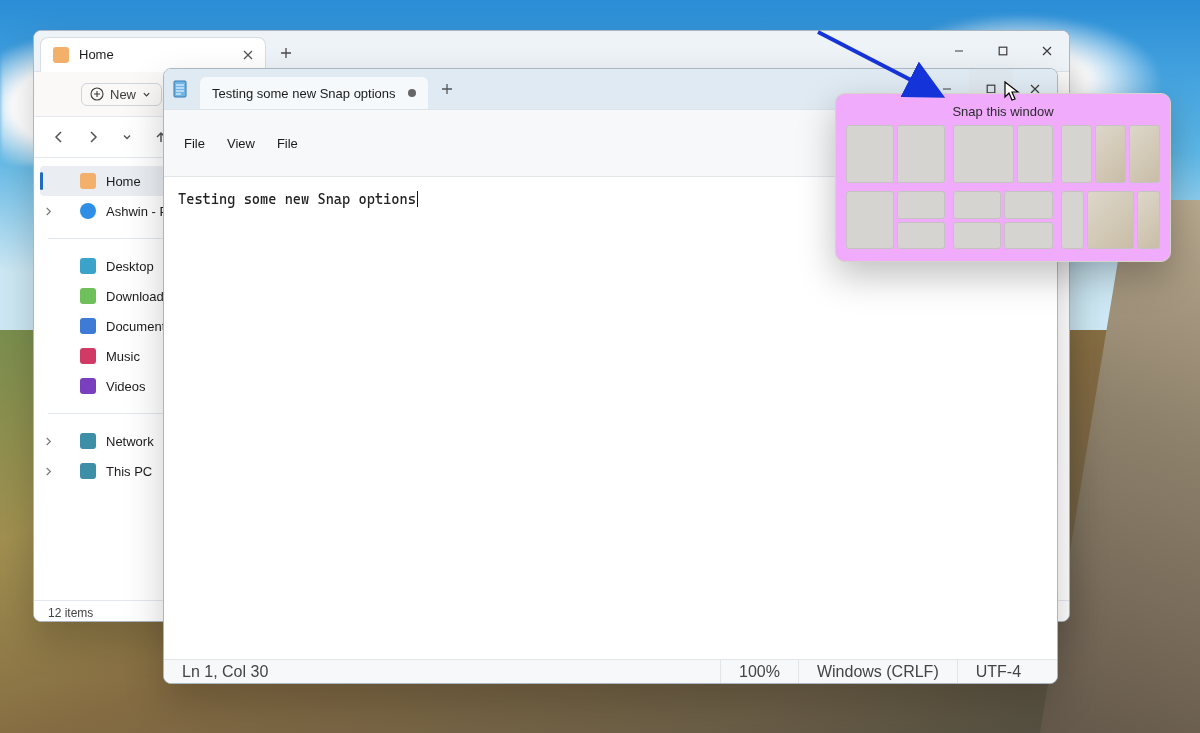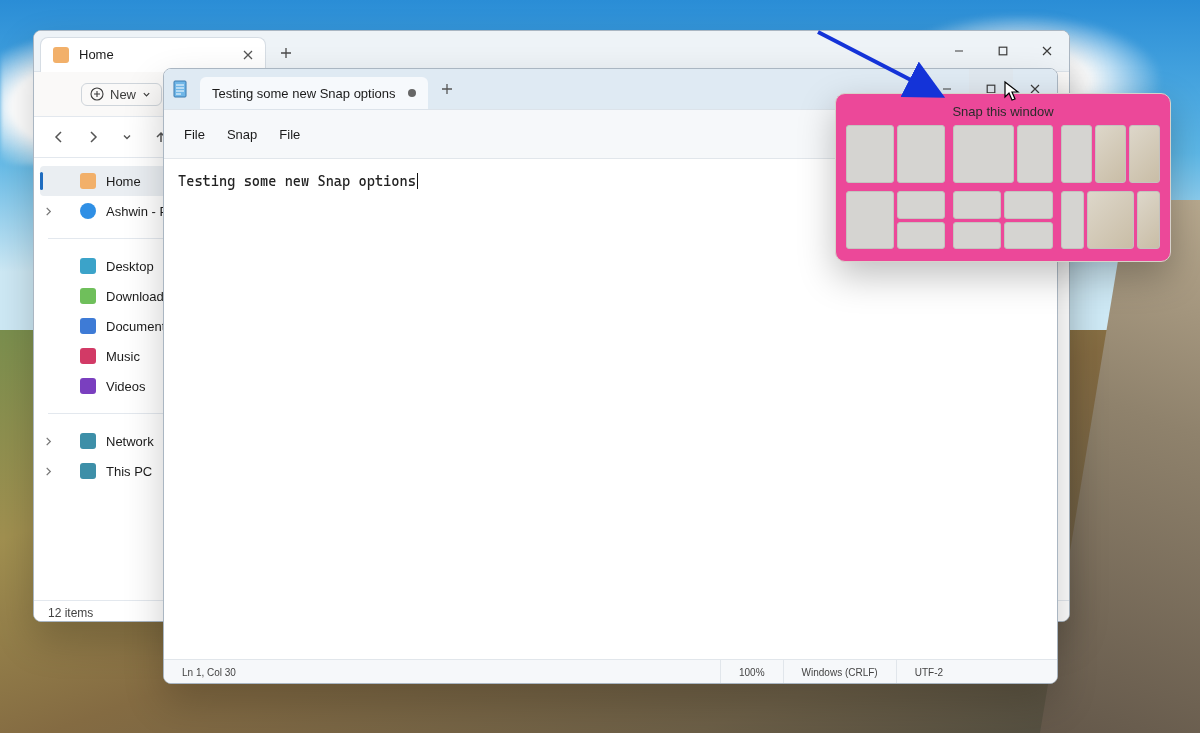--- a/index.html
+++ b/index.html
@@ -39,31 +39,31 @@
   .side-sep{height:1px;background:#e3e8ee;margin:12px 14px;}
   .statusbar{height:24px;border-top:1px solid #e3e8ee;display:flex;align-items:center;padding:0 14px;color:#444;font-size:12px;background:#fff;}
 
   
   #notepad{left:163px;top:68px;width:893px;height:614px;}
   #notepad .titlebar{background:#dfeaf3;}
   .np-icon{width:32px;display:flex;align-items:center;justify-content:center;}
   .np-tab{display:flex;align-items:center;gap:12px;background:#f6f9fc;border-radius:6px 6px 0 0;padding:0 12px;height:32px;margin-top:8px;margin-left:4px;min-width:200px;}
   .np-tab .dirty{width:8px;height:8px;border-radius:50%;background:#666;margin-left:auto;}
   .np-newtab{width:30px;height:30px;display:flex;align-items:center;justify-content:center;color:#555;margin-top:5px;margin-left:4px;}
-  .menubar{height:32px;display:flex;align-items:center;gap:2px;padding:8px 10px;border-bottom:1px solid #e1e6eb;background:#f6f8fa;}
+  .menubar{height:32px;display:flex;align-items:center;gap:2px;padding:17px 10px;border-bottom:1px solid #e1e6eb;background:#f6f8fa;}
   .menuitem{padding:4px 10px;border-radius:4px;}
   .editor{flex:1;padding:14px 14px;font-family:Consolas,"Cascadia Mono",monospace;font-size:14px;color:#222;background:#fff;}
   .caret::after{content:"";display:inline-block;width:1px;height:16px;background:#111;vertical-align:-3px;margin-left:1px;}
-  .np-status{height:24px;border-top:1px solid #e1e6eb;display:flex;align-items:center;font-size:10px;color:#444;background:#f6f8fa;}
+  .np-status{height:24px;border-top:1px solid #e1e6eb;display:flex;align-items:center;font-size:16px;color:#444;background:#f6f8fa;}
   .np-status>div{padding:0 18px;border-left:1px solid #e1e6eb;height:100%;display:flex;align-items:center;}
   .np-status>div:first-child{border-left:none;}
   .np-body{display:flex;flex-direction:column;height:calc(100% - 40px);}
 
   
-  #snap{position:absolute;left:835px;top:93px;width:314px;background:#ec4899;border:1px solid #d7d2cb;border-radius:10px;box-shadow:0 14px 36px rgba(0,0,0,.25);padding:6px 10px 12px;}
+  #snap{position:absolute;left:835px;top:93px;width:314px;background:#f0abfc;border:1px solid #d7d2cb;border-radius:10px;box-shadow:0 14px 36px rgba(0,0,0,.25);padding:6px 10px 12px;}
   #snap .title{text-align:center;font-size:13px;color:#2b2b2b;padding:4px 0 6px;}
   .snap-grid{display:grid;grid-template-columns:repeat(3,1fr);gap:8px;}
   .layout{background:transparent;border-radius:6px;display:grid;gap:3px;height:58px;}
   .cell{background:#d5d4d1;border:1px solid #c4c3bf;border-radius:3px;}
   .cell.tint{background:linear-gradient(135deg,#ddd7ca,#c9bda6);}
   .l-2v{grid-template-columns:1fr 1fr;}
   .l-7030{grid-template-columns:63fr 37fr;}
   .l-3col{grid-template-columns:1fr 1fr 1fr;}
   .l-left-2r{grid-template-columns:1fr 1fr;grid-template-rows:1fr 1fr;}
   .l-left-2r .big{grid-row:1/3;}
@@ -273,31 +273,31 @@
       <div class="winbtn close">
           <svg width="10" height="10" viewBox="0 0 10 10">
             <path d="M1 1l8 8M9 1l-8 8" stroke="currentColor" stroke-width="1.2"></path>
           </svg>
         </div>
     </div>
   </div>
   <div class="np-body">
     <div class="menubar">
       <div class="menuitem">File</div>
-      <div class="menuitem">Snap</div>
+      <div class="menuitem">View</div>
       <div class="menuitem">File</div>
     </div>
     <div class="editor">
       <span class="caret">Testing some new Snap options</span>
     </div>
     <div class="np-status">
       <div style="flex:0 0 520px">Ln 1, Col 30</div>
       <div>100%</div>
       <div>Windows (CRLF)</div>
-      <div>UTF-2</div>
+      <div>UTF-4</div>
     </div>
   </div>
 </div>
 
 <div id="snap">
   <div class="title">Snap this window</div>
   <div class="snap-grid">
     <div class="layout l-2v">
         <div class="cell"></div>
         <div class="cell"></div>

